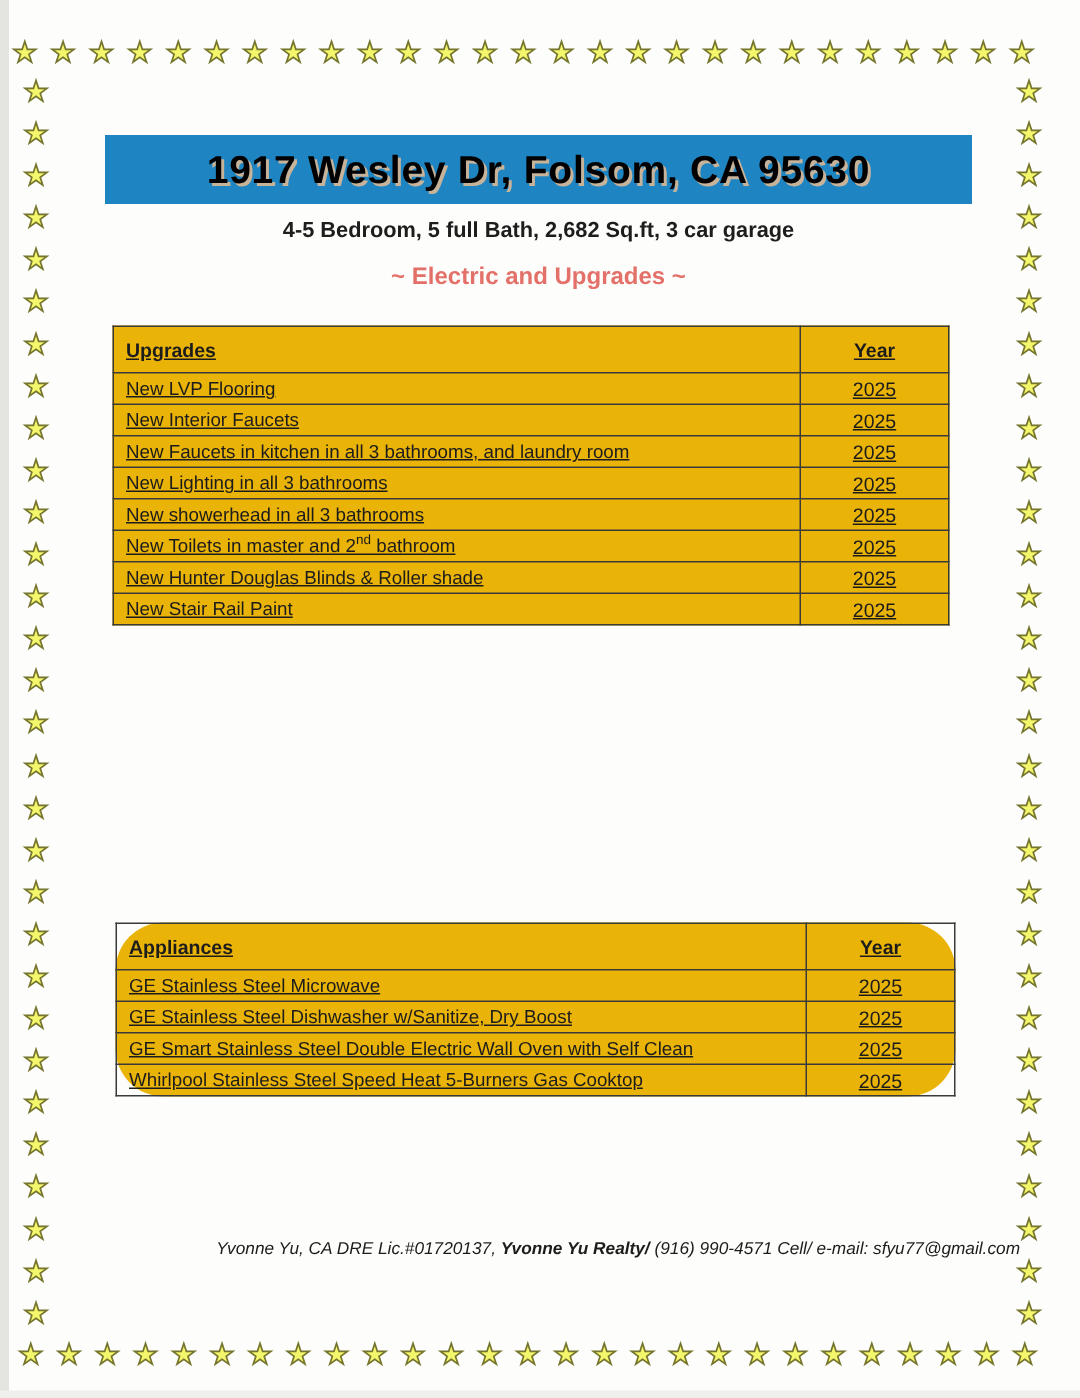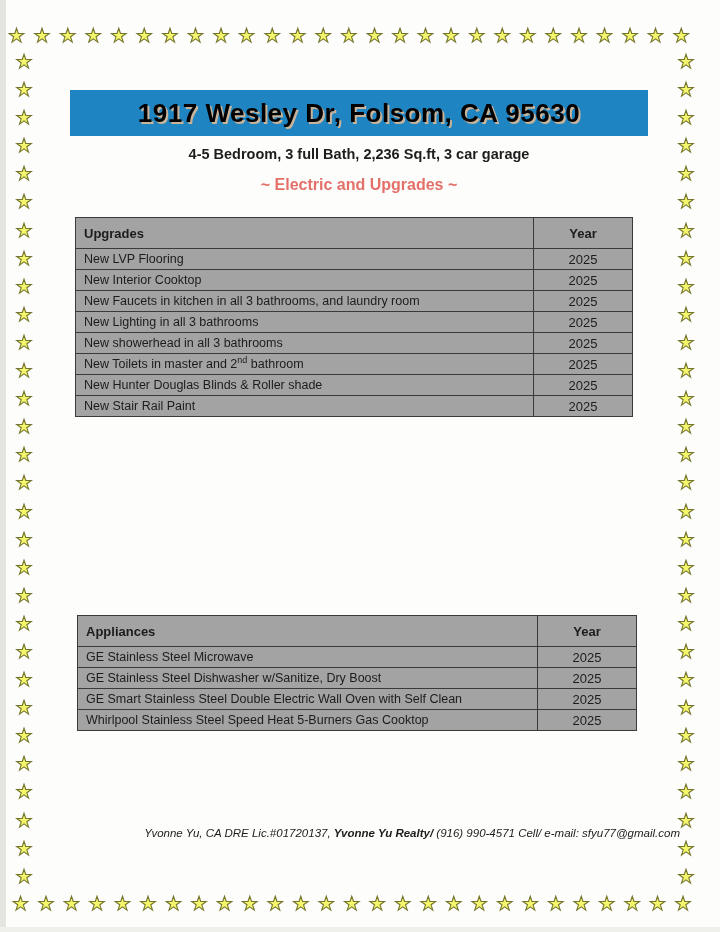--- a/index.html
+++ b/index.html
@@ -56,24 +56,24 @@
   }
   .heading {
     position: absolute; left: 70px; top: 176px; width: 578px;
     text-align: center; font-size: 16px; font-weight: bold;
     color: var(--heading-coral, #e4706a);
   }
 
   
   table.flyer {
     position: absolute; border-collapse: collapse; table-layout: fixed;
-    font-size: 12.5px; color: #1c1c1c; background: #a3a3a3;
+    font-size: 12.5px; color: #1c1c1c; background: #eab308; text-decoration: underline;
   }
   #upgrades-table { left: 75px; top: 217px; width: 558px; }
-  #appliances-table { left: 77px; top: 615px; width: 560px; }
+  #appliances-table { left: 77px; top: 615px; width: 560px; border-radius: 32px; }
   table.flyer th, table.flyer td { border: 1.6px solid #3a3a3a; }
   table.flyer th.item-col, table.flyer td.item-cell {
     text-align: left; padding: 0 8px; white-space: nowrap; overflow: hidden;
   }
   table.flyer th.year-col, table.flyer td.year-cell {
     width: 96px; text-align: center;
   }
   table.flyer thead tr { height: 31px; }
   table.flyer tbody tr { height: 21px; }
   table.flyer th { font-weight: bold; font-size: 13px; }
@@ -214,38 +214,38 @@
       <span class="star">★</span>
       <span class="star">★</span>
       <span class="star">★</span>
       <span class="star">★</span>
     </div>
 
   <div class="banner">
     <span class="banner-title">1917 Wesley Dr, Folsom, CA 95630</span>
   </div>
 
-  <div class="subtitle">4-5 Bedroom, 3 full Bath, 2,236 Sq.ft, 3 car garage</div>
+  <div class="subtitle">4-5 Bedroom, 5 full Bath, 2,682 Sq.ft, 3 car garage</div>
 
   <div class="heading">~ Electric and Upgrades ~</div>
 
   <table class="flyer" id="upgrades-table">
       <thead>
         <tr>
           <th class="item-col">Upgrades</th>
           <th class="year-col">Year</th>
         </tr>
       </thead>
       <tbody>
         <tr>
           <td class="item-cell">New LVP Flooring</td>
           <td class="year-cell">2025</td>
         </tr>
         <tr>
-          <td class="item-cell">New Interior Cooktop</td>
+          <td class="item-cell">New Interior Faucets</td>
           <td class="year-cell">2025</td>
         </tr>
         <tr>
           <td class="item-cell">New Faucets in kitchen in all 3 bathrooms, and laundry room</td>
           <td class="year-cell">2025</td>
         </tr>
         <tr>
           <td class="item-cell">New Lighting in all 3 bathrooms</td>
           <td class="year-cell">2025</td>
         </tr>

